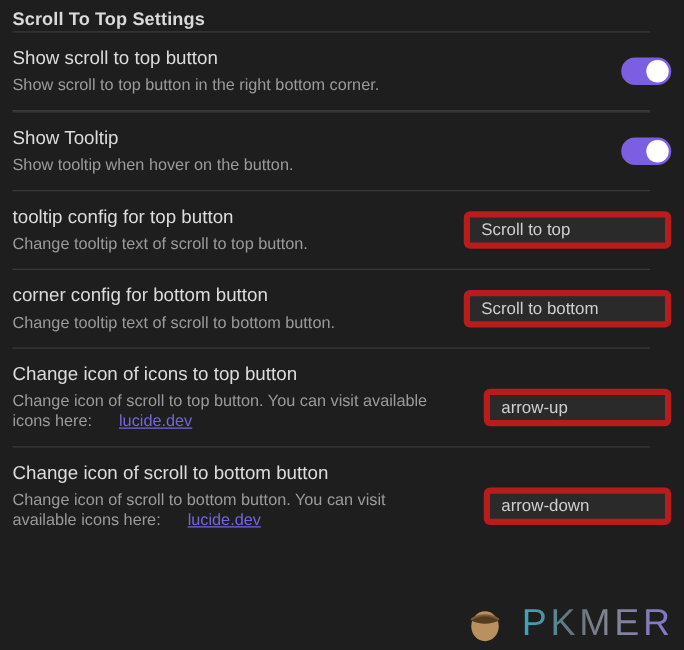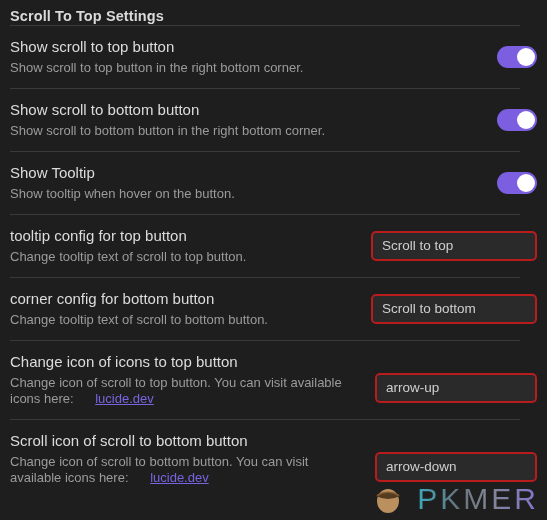--- a/index.html
+++ b/index.html
@@ -101,29 +101,29 @@
     height: 18px;
     border-radius: 50%;
     background: #ffffff;
   }
 
   
   .text-input {
     width: 166px;
     height: 30px;
     background: #2a2a2a;
-    border: 2px solid #b91c1c;
+    border: 5px solid #b91c1c;
     border-radius: 5px;
     color: #cfcfcf;
     font-family: "Liberation Sans", sans-serif;
     font-size: 13.5px;
     padding: 0 9px;
     outline: none;
   }
-  .text-input.icon-field { width: 162px; margin-top: 16px; }
+  .text-input.icon-field { width: 150px; margin-top: 16px; }
 
   
   .row-tooltip .setting-info { max-width: 340px; }
   .row-icon .setting-info { max-width: 340px; }
   .row-icon .setting-desc { white-space: normal; max-width: 335px; }
 
   
   .watermark {
     position: absolute;
     right: 8px;
@@ -167,48 +167,37 @@
     </div>
     <div class="setting-control">
       <div class="toggle">
         <div class="knob"></div>
       </div>
     </div>
   </div>
 
   <div class="rule"></div>
 
+
+  <div class="rule"></div>
+
   <div class="setting-item">
     <div class="setting-info">
-      <div class="setting-name">Show scroll to bottom button</div>
-      <div class="setting-desc">Show scroll to bottom button in the right bottom corner.</div>
+      <div class="setting-name">Show Tooltip</div>
+      <div class="setting-desc">Show tooltip when hover on the button.</div>
     </div>
     <div class="setting-control">
       <div class="toggle">
         <div class="knob"></div>
       </div>
     </div>
   </div>
 
   <div class="rule"></div>
 
-  <div class="setting-item">
-    <div class="setting-info">
-      <div class="setting-name">Show Tooltip</div>
-      <div class="setting-desc">Show tooltip when hover on the button.</div>
-    </div>
-    <div class="setting-control">
-      <div class="toggle">
-        <div class="knob"></div>
-      </div>
-    </div>
-  </div>
-
-  <div class="rule"></div>
-
   <div class="setting-item row-tooltip">
     <div class="setting-info">
       <div class="setting-name">tooltip config for top button</div>
       <div class="setting-desc">Change tooltip text of scroll to top button.</div>
     </div>
     <div class="setting-control">
       <input class="text-input" type="text" value="Scroll to top" style="">
     </div>
   </div>
 
@@ -233,21 +222,21 @@
     </div>
     <div class="setting-control">
       <input class="text-input icon-field" type="text" value="arrow-up" style="">
     </div>
   </div>
 
   <div class="rule"></div>
 
   <div class="setting-item row-icon">
     <div class="setting-info">
-      <div class="setting-name">Scroll icon of scroll to bottom button</div>
+      <div class="setting-name">Change icon of scroll to bottom button</div>
       <div class="setting-desc"><span>Change icon of scroll to bottom button. You can visit available icons here: </span><a href="#">lucide.dev</a></div>
     </div>
     <div class="setting-control">
       <input class="text-input icon-field" type="text" value="arrow-down" style="">
     </div>
   </div>
 
   <div class="watermark">
     <div class="wm-mark">
       <svg width="32" height="30" viewBox="0 0 32 30" xmlns="http://www.w3.org/2000/svg">

